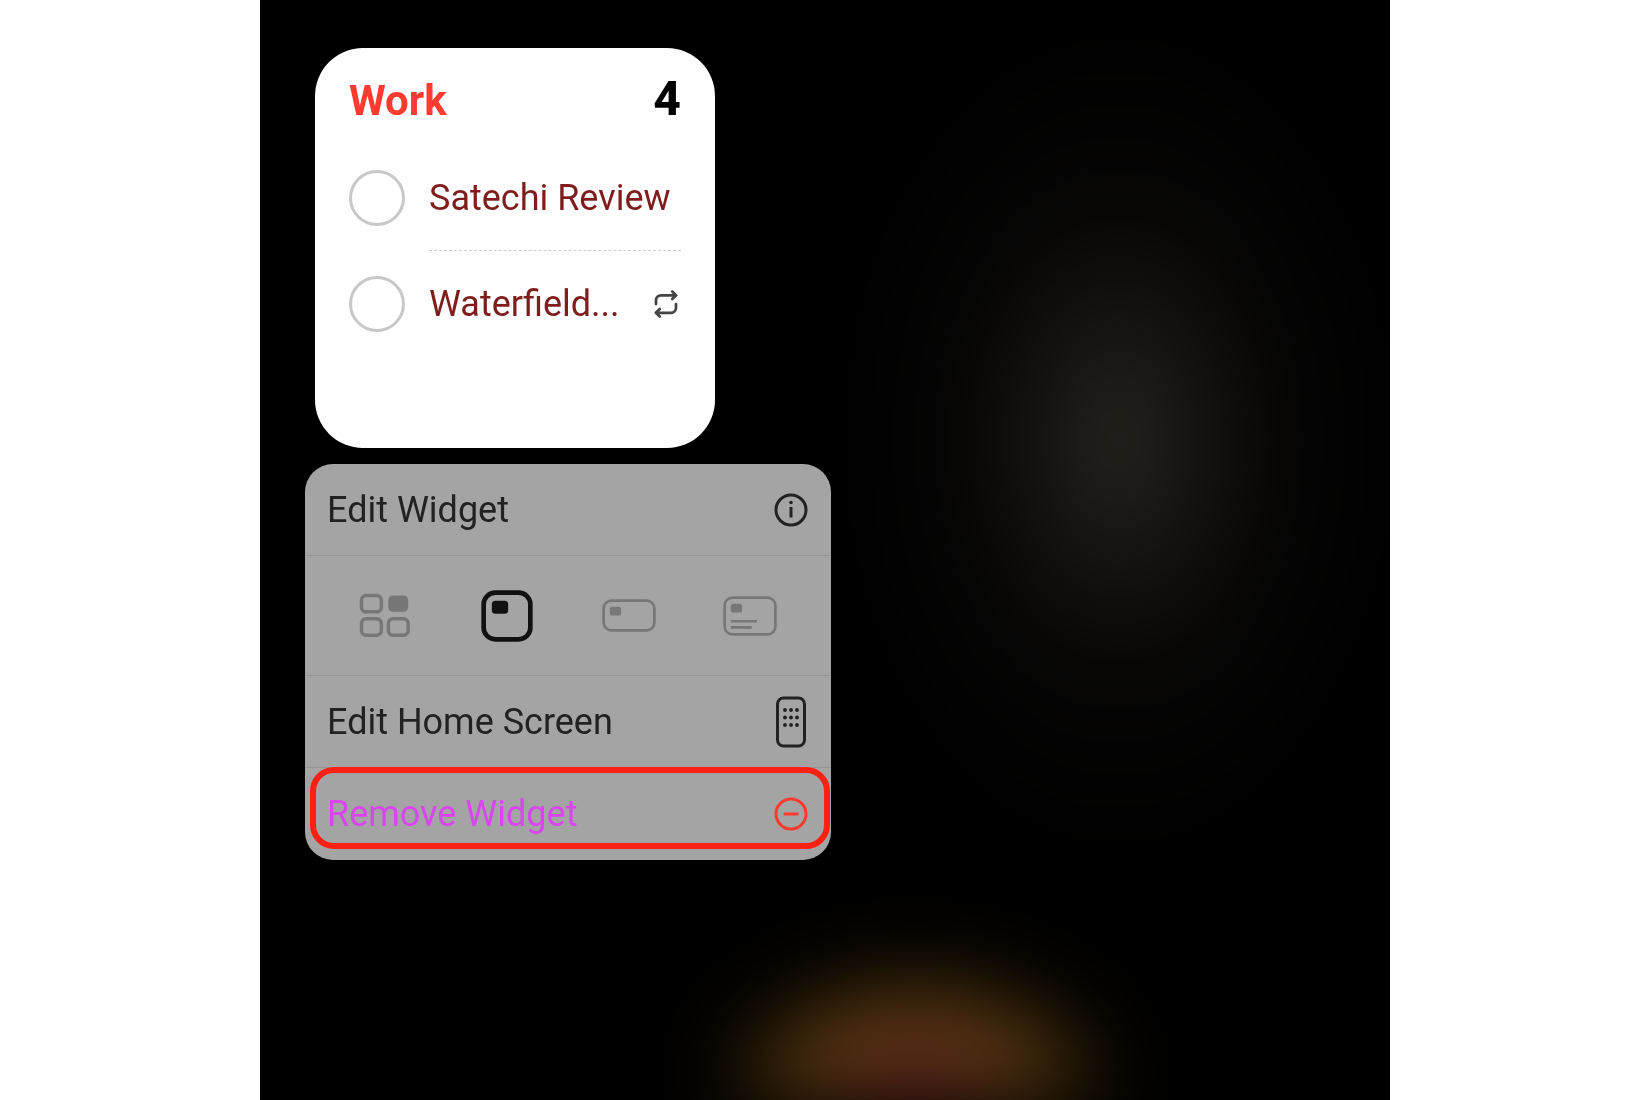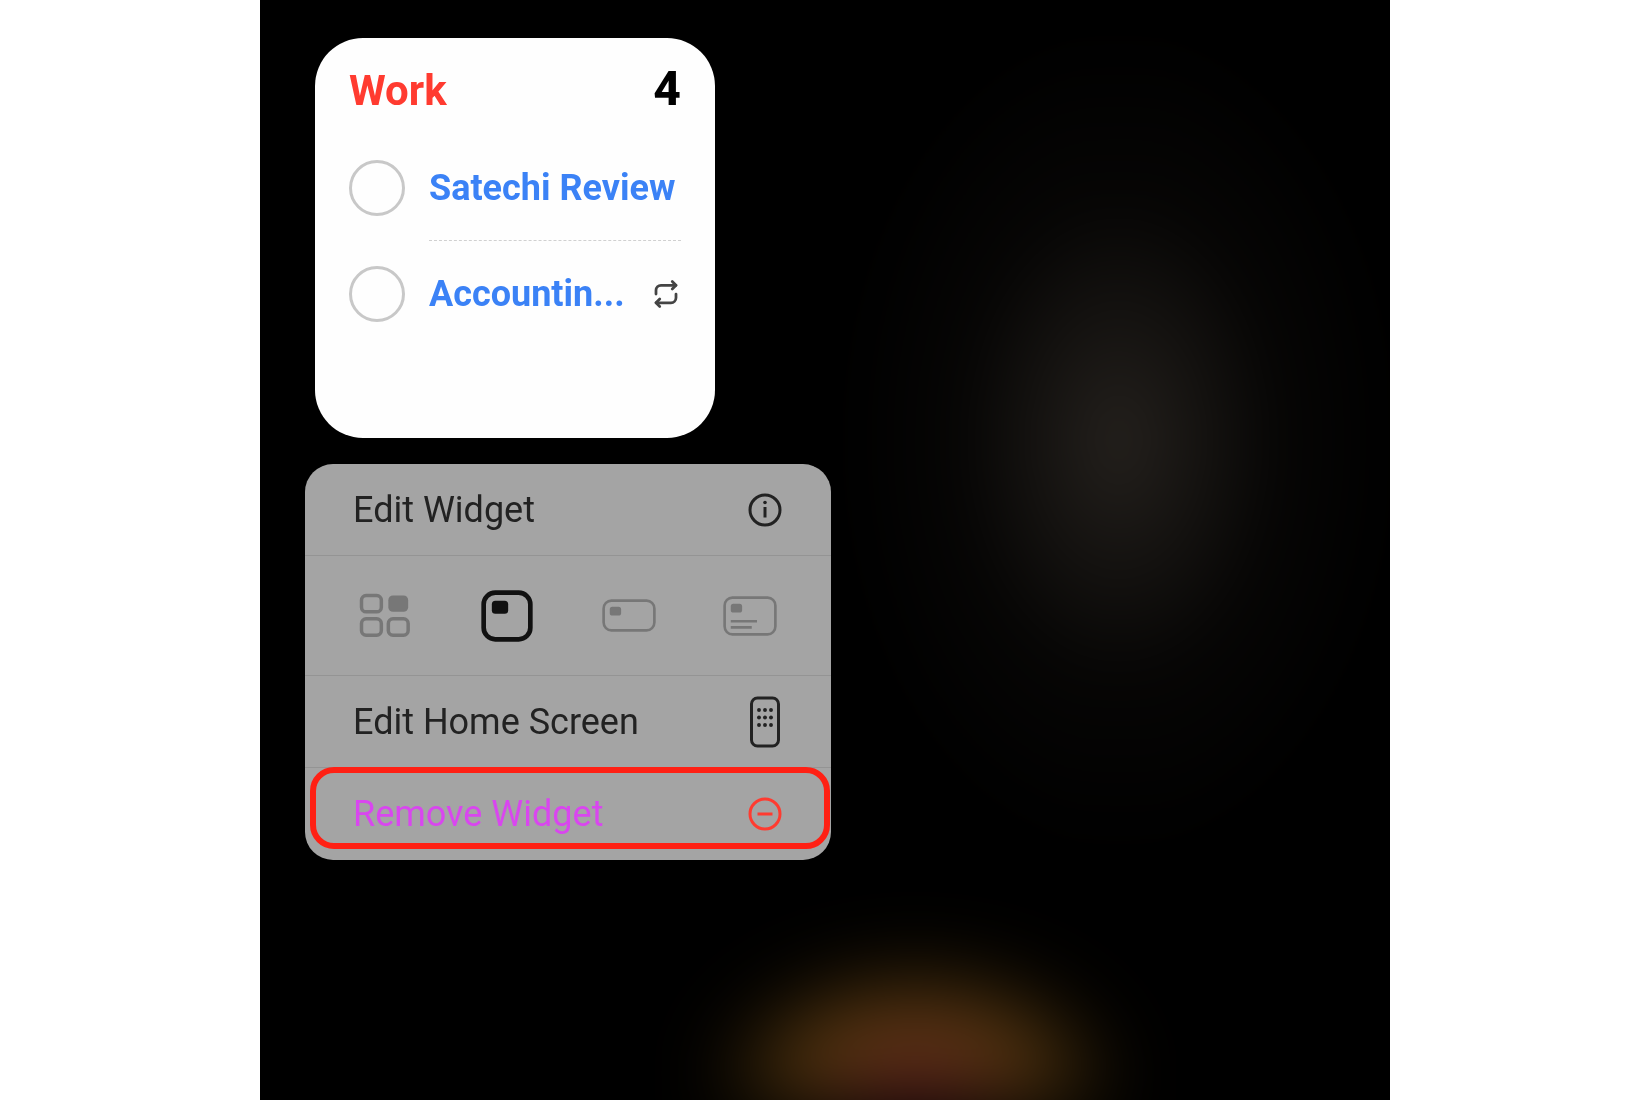--- a/index.html
+++ b/index.html
@@ -35,21 +35,21 @@
       width: 60%;
       height: 25%;
       background: radial-gradient(ellipse 300px 200px at 30% 100%, rgba(200,40,80,0.5) 0%, rgba(240,160,40,0.4) 40%, transparent 70%);
       filter: blur(40px);
     }
 
     
     .reminders-widget {
       position: absolute;
       left: 55px;
-      top: 38px;
+      top: 48px;
       width: 400px;
       height: 400px;
       background: #fefefe;
       border-radius: 48px;
       padding: 22px 34px 0 34px;
     }
     .widget-header {
       display: flex;
       justify-content: space-between;
       align-items: baseline;
@@ -85,22 +85,22 @@
       display: flex;
       align-items: center;
       height: 100%;
       border-bottom: 1px dashed #d0d0d0;
       gap: 12px;
       overflow: hidden;
     }
     .reminder-body.last { border-bottom: none; }
     .reminder-label {
       font-size: 36px;
-      font-weight: 700;
-      color: #3b82f6;
+      font-weight: 400;
+      color: #7f1d1d;
       white-space: nowrap;
       overflow: hidden;
       text-overflow: ellipsis;
       flex: 1;
     }
     .repeat-icon {
       width: 30px;
       height: 30px;
       flex-shrink: 0;
     }
@@ -113,21 +113,21 @@
       width: 526px;
       border-radius: 28px;
       overflow: hidden;
       background: rgba(210,210,210,0.78);
       backdrop-filter: blur(30px);
     }
     .menu-row {
       display: flex;
       justify-content: space-between;
       align-items: center;
-      padding: 0 48px;
+      padding: 0 22px;
       height: 92px;
       border-bottom: 1px solid rgba(120,120,120,0.35);
     }
     .menu-row.last { border-bottom: none; }
     .menu-label {
       font-size: 36px;
       font-weight: 400;
       color: #222;
     }
     .menu-label.destructive {}
@@ -182,21 +182,21 @@
       <div class="reminder-circle"></div>
       <div class="reminder-body">
         <div class="reminder-label">Satechi Review</div>
       </div>
     </div>
 
 
     <div class="reminder-item">
       <div class="reminder-circle"></div>
       <div class="reminder-body last">
-        <div class="reminder-label">Accountin...</div>
+        <div class="reminder-label">Waterfield...</div>
         <div class="repeat-icon">
           <svg viewBox="0 0 24 24" fill="none" stroke="#444" stroke-width="2.2" stroke-linecap="round" stroke-linejoin="round">
             <path d="M17 2l3 3-3 3"></path>
             <path d="M4 12V9a4 4 0 0 1 4-4h12"></path>
             <path d="M7 22l-3-3 3-3"></path>
             <path d="M20 12v3a4 4 0 0 1-4 4H4"></path>
           </svg>
         </div>
       </div>
     </div>

